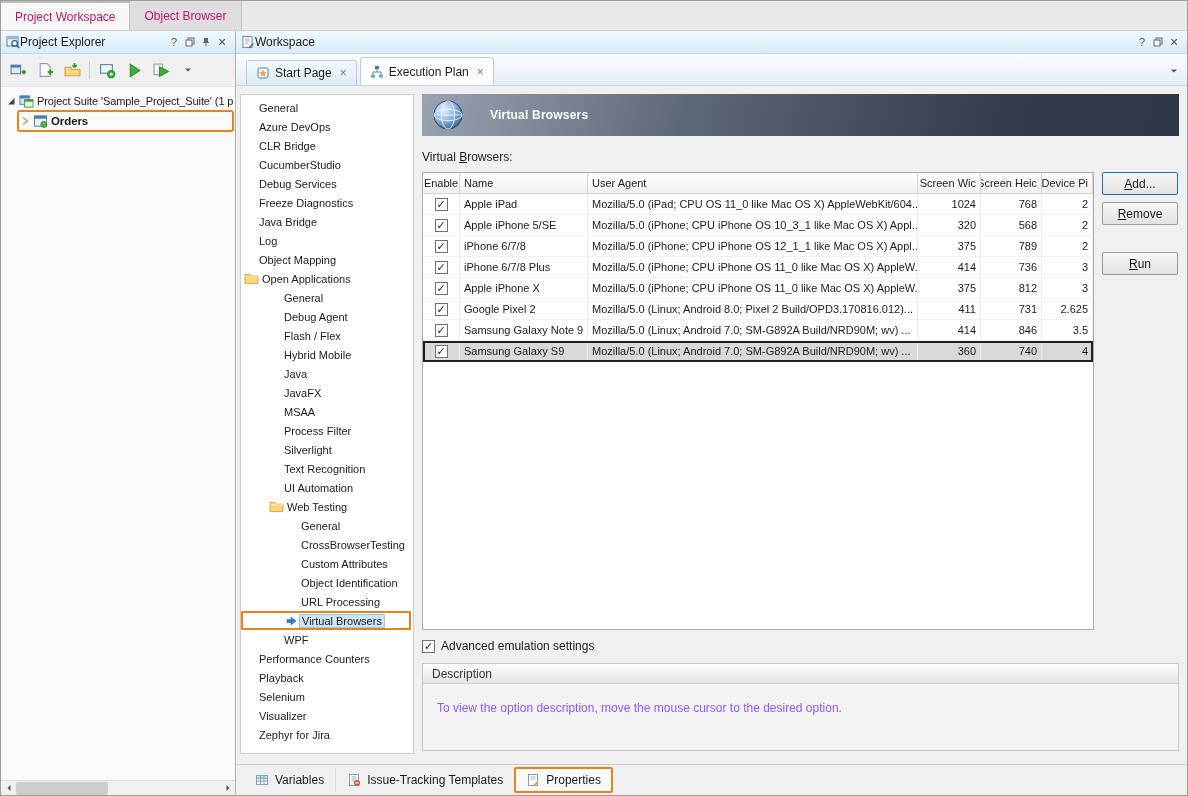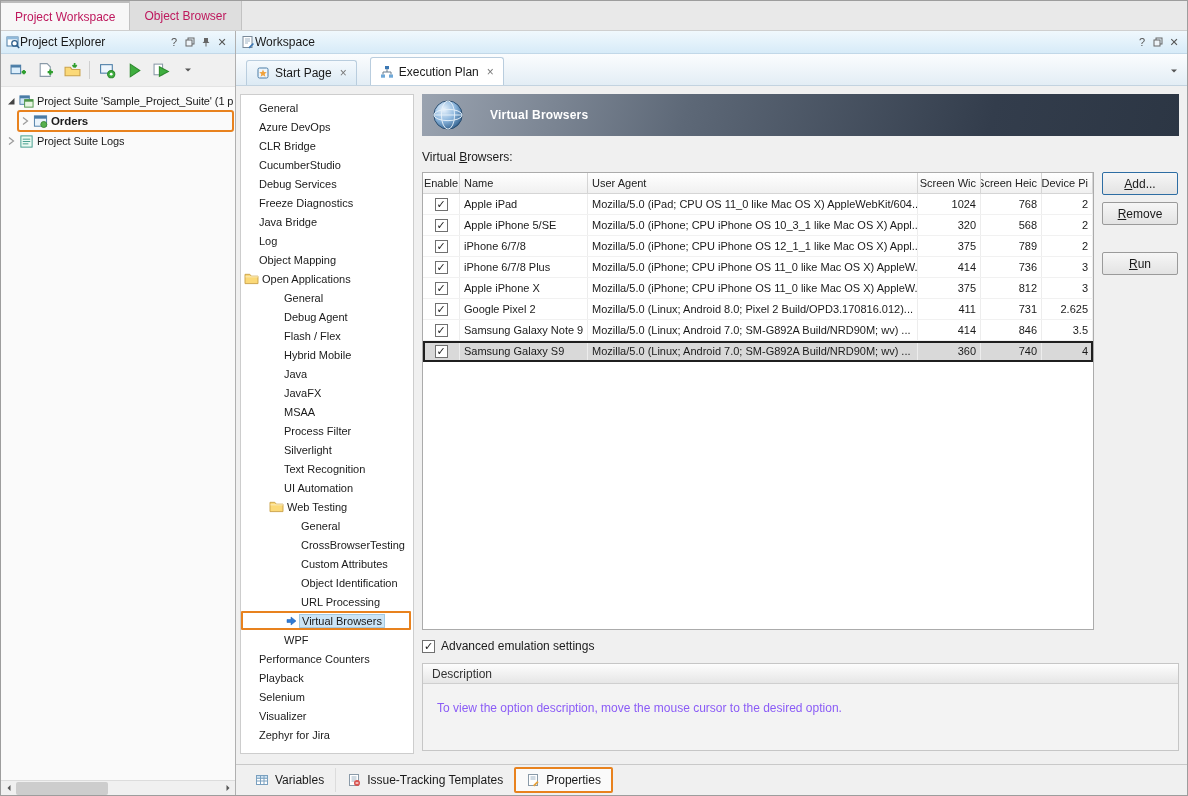--- a/index.html
+++ b/index.html
@@ -31,21 +31,21 @@
   .pe-label { white-space:nowrap; overflow:hidden; letter-spacing:-0.1px; }
   .pe-label.b { font-weight:bold; font-size:11.5px; }
   .ic { display:inline-flex; align-items:center; justify-content:center; flex:none; }
   .hscroll { height:15px; background:#f0f0f0; border-top:1px solid #dcdcdc; display:flex; align-items:center; }
   .sb-btn { width:15px; height:15px; display:flex; align-items:center; justify-content:center; background:#f0f0f0; }
   .sb-track { flex:1; height:15px; position:relative; }
   .sb-thumb { position:absolute; left:0; top:1px; height:13px; width:92px; background:#cdcdcd; border-radius:2px; }
 
   
   .right-panel { flex:1; min-width:0; display:flex; flex-direction:column; background:#f0f0f0; }
-  .doc-tabbar { height:32px; background:linear-gradient(#fbfdfe,#e3edf5); border-bottom:1px solid #c3d3e0; display:flex; align-items:flex-end; padding:4px 26px 0 10px; gap:13px; position:relative; }
+  .doc-tabbar { height:32px; background:linear-gradient(#fbfdfe,#e3edf5); border-bottom:1px solid #c3d3e0; display:flex; align-items:flex-end; padding:4px 26px 0 10px; gap:3px; position:relative; }
   .doc-tab { display:flex; align-items:center; gap:5px; height:25px; padding:0 9px; background:linear-gradient(#f4f9fd,#dceaf4); border:1px solid #b9cdde; border-bottom:none; border-radius:3px 3px 0 0; white-space:nowrap; }
   .doc-tab.active { background:#fff; height:28px; }
   .tab-close { color:#777; margin-left:3px; }
   .tab-dd { position:absolute; right:9px; top:13px; }
 
   .content { flex:1; min-height:0; display:flex; padding:8px 8px 10px 4px; gap:8px; background:#f0f0f0; }
 
   
   .options-panel { width:174px; background:#fff; border:1px solid #cdcdcd; padding-top:3px; overflow:hidden; }
   .opt-item { height:19px; display:flex; align-items:center; font-size:11px; white-space:nowrap; overflow:hidden; }
@@ -224,36 +224,20 @@
               <span class="ic">
                 <svg width="15" height="15" viewBox="0 0 16 16">
                   <rect x="1.5" y="2" width="13" height="11" fill="#e9f3fb" stroke="#4a7ca6"></rect>
                   <rect x="1.5" y="2" width="13" height="3" fill="#4a7ca6"></rect>
                   <circle cx="11.5" cy="11.2" r="3.2" fill="#56b04e" stroke="#3c8a36"></circle>
                 </svg>
               </span>
               <span class="pe-label b">Orders</span>
             </div>
           </div>
-          <div class="pe-row lvl0">
-            <div class="pe-box">
-              <span class="ic">
-                <svg width="10" height="10" viewBox="0 0 10 10">
-                  <path d="M3 1.5 L7.5 5 L3 8.5" fill="none" stroke="#9a9a9a" stroke-width="1.2"></path>
-                </svg>
-              </span>
-              <span class="ic">
-                <svg width="15" height="15" viewBox="0 0 16 16">
-                  <rect x="2" y="2" width="12" height="12" fill="#eafaf1" stroke="#3f9a8a"></rect>
-                  <path d="M4 5.5 h8 M4 8 h8 M4 10.5 h6" stroke="#3f9a8a"></path>
-                </svg>
-              </span>
-              <span class="pe-label">Project Suite Logs</span>
-            </div>
-          </div>
         </div>
       <div class="hscroll">
         <span class="sb-btn">
             <svg width="8" height="8" viewBox="0 0 8 8">
               <path d="M5.5 1 L2.5 4 L5.5 7 Z" fill="#555"></path>
             </svg>
           </span>
         <span class="sb-track">
           <span class="sb-thumb"></span>
         </span>

